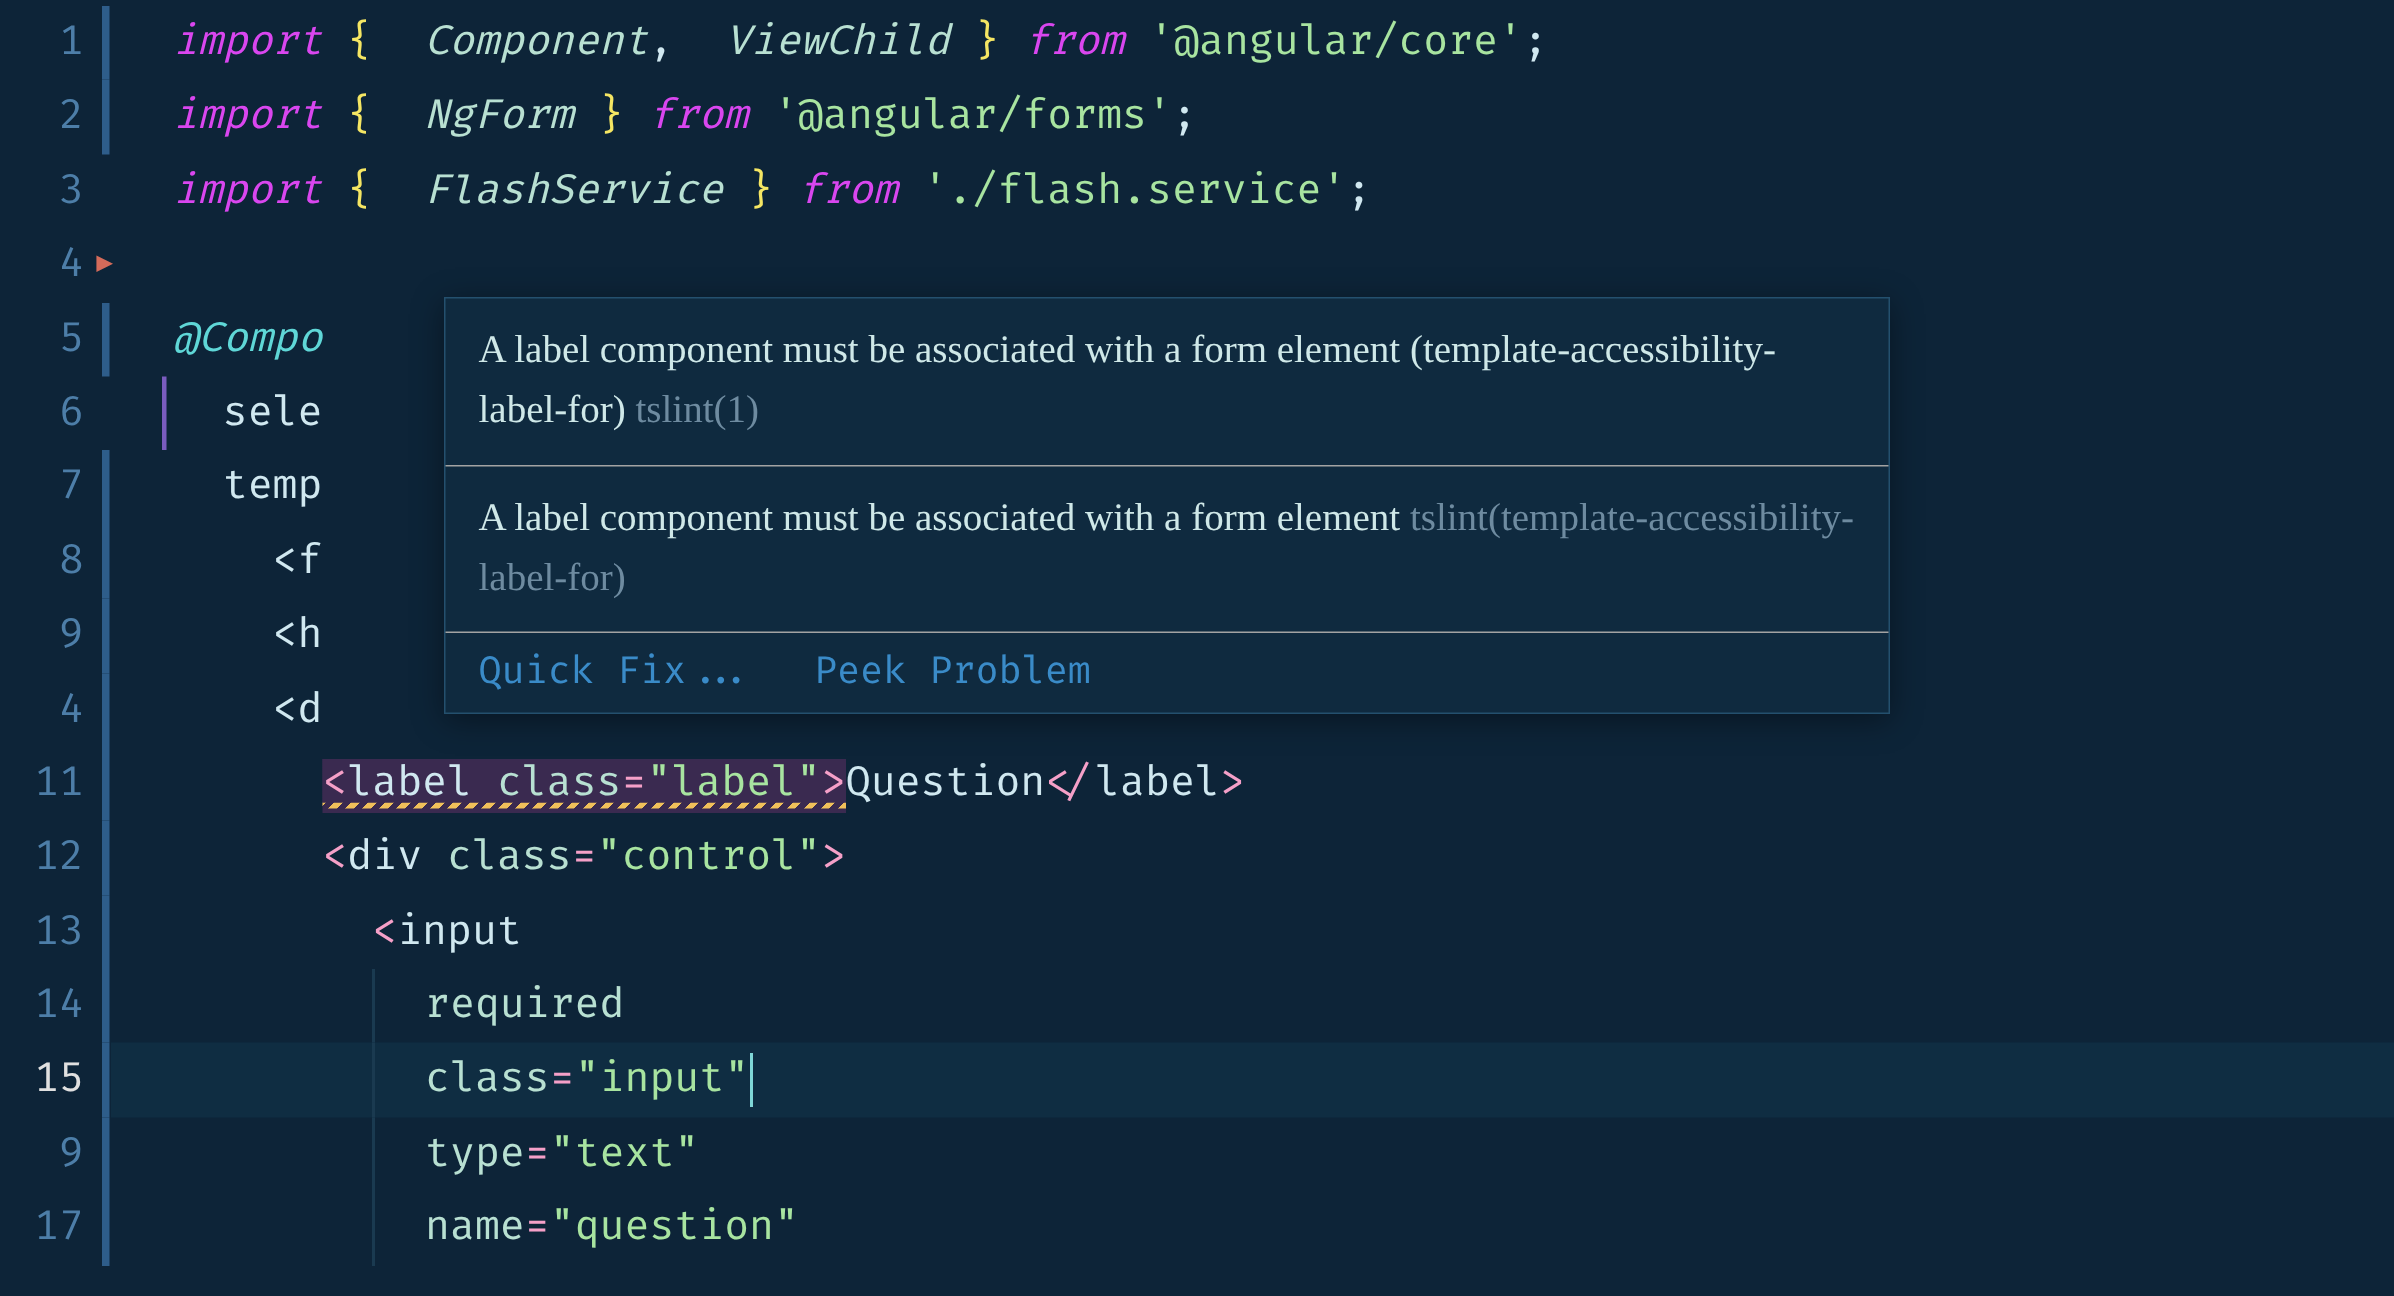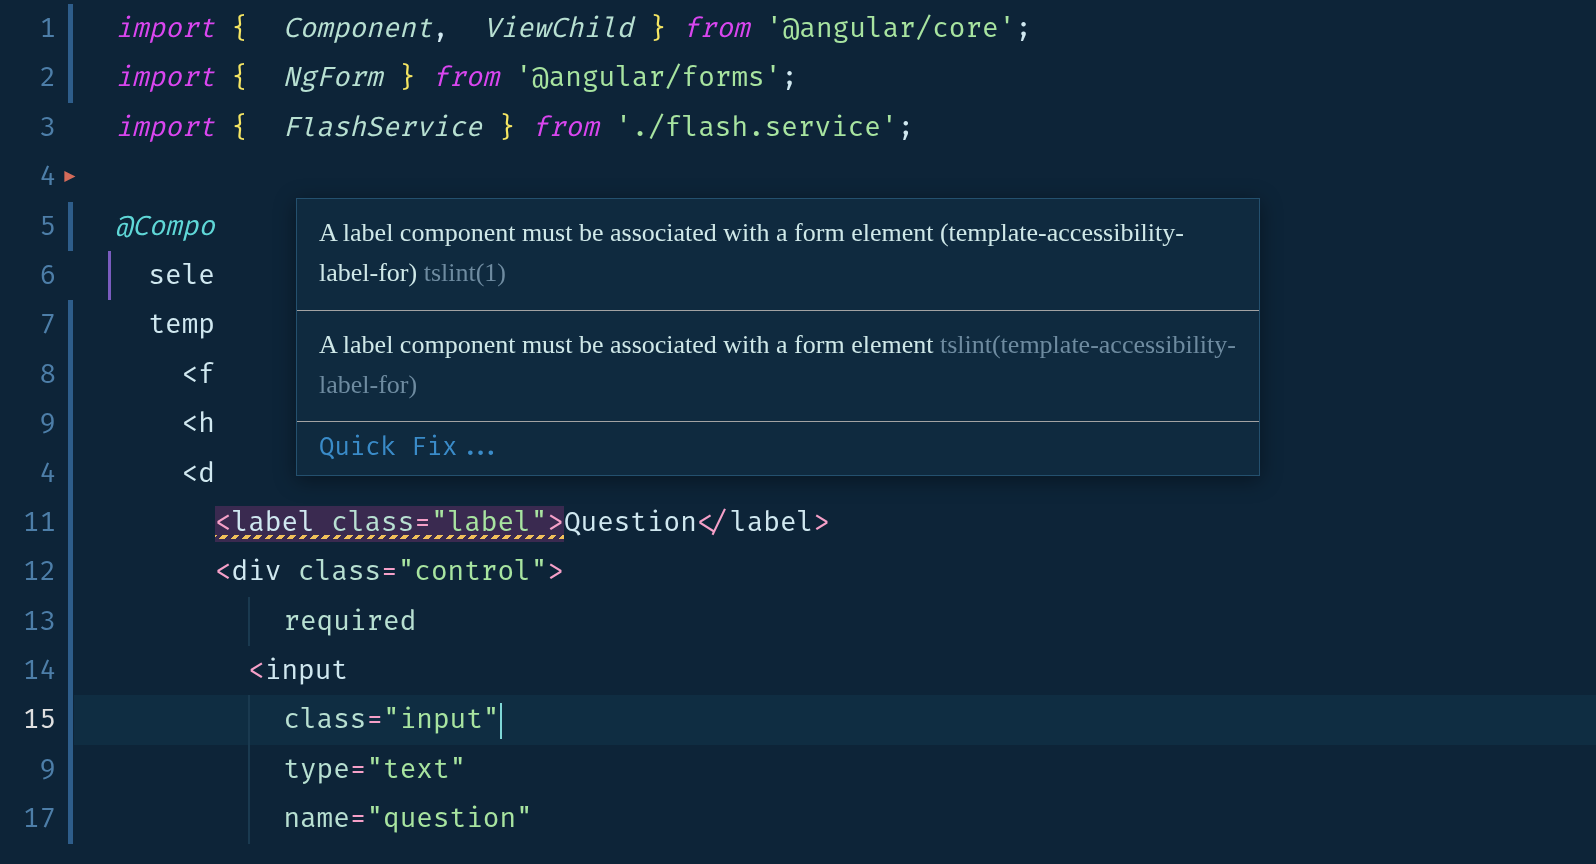--- a/index.html
+++ b/index.html
@@ -187,35 +187,36 @@
     <div class="line"><span class="bar-blue"></span>      <span class="tag">&lt;f</span></div>
 
     <div class="line"><span class="bar-blue"></span>      <span class="tag">&lt;h</span></div>
 
     <div class="line"><span class="bar-blue"></span>      <span class="tag">&lt;d</span></div>
 
     <div class="line"><span class="bar-blue"></span>        <span class="wavy"><span class="lt">&lt;</span><span class="tag">label </span><span class="attrname">class</span><span class="op">=</span><span class="attrval">"label"</span><span class="lt">&gt;</span></span><span class="plain">Question</span><span class="lt">&lt;/</span><span class="tag">label</span><span class="lt">&gt;</span></div>
 
     <div class="line"><span class="bar-blue"></span>        <span class="lt">&lt;</span><span class="tag">div </span><span class="attrname">class</span><span class="op">=</span><span class="attrval">"control"</span><span class="lt">&gt;</span></div>
 
+    <div class="line"><span class="bar-blue"></span>          <span class="lt">&lt;</span><span class="tag">input</span></div>
+
     <div class="line"><span class="bar-blue"></span>          <span class="guide"></span>  <span class="attrname">required</span></div>
-
-    <div class="line"><span class="bar-blue"></span>          <span class="lt">&lt;</span><span class="tag">input</span></div>
 
     <div class="line current"><span class="bar-blue"></span>          <span class="guide"></span>  <span class="attrname">class</span><span class="op">=</span><span class="attrval">"input"</span><span class="cursor"></span></div>
 
     <div class="line"><span class="bar-blue"></span>          <span class="guide"></span>  <span class="attrname">type</span><span class="op">=</span><span class="attrval">"text"</span></div>
 
     <div class="line"><span class="bar-blue"></span>          <span class="guide"></span>  <span class="attrname">name</span><span class="op">=</span><span class="attrval">"question"</span></div>
 
     <div class="hover">
       <div class="hover-block">
         <span>A label component must be associated with a form element (template-accessibility-label-for)</span><span class="src"> tslint(1)</span>
       </div>
       <div class="hover-block">
         <span>A label component must be associated with a form element </span><span class="src">tslint(template-accessibility-label-for)</span>
       </div>
       <div class="hover-actions">
         <span class="hover-action">Quick Fix...</span>
+        <span class="hover-action">Peek Problem</span>
       </div>
     </div>
   </div>
 </div>
 
 </body></html>

